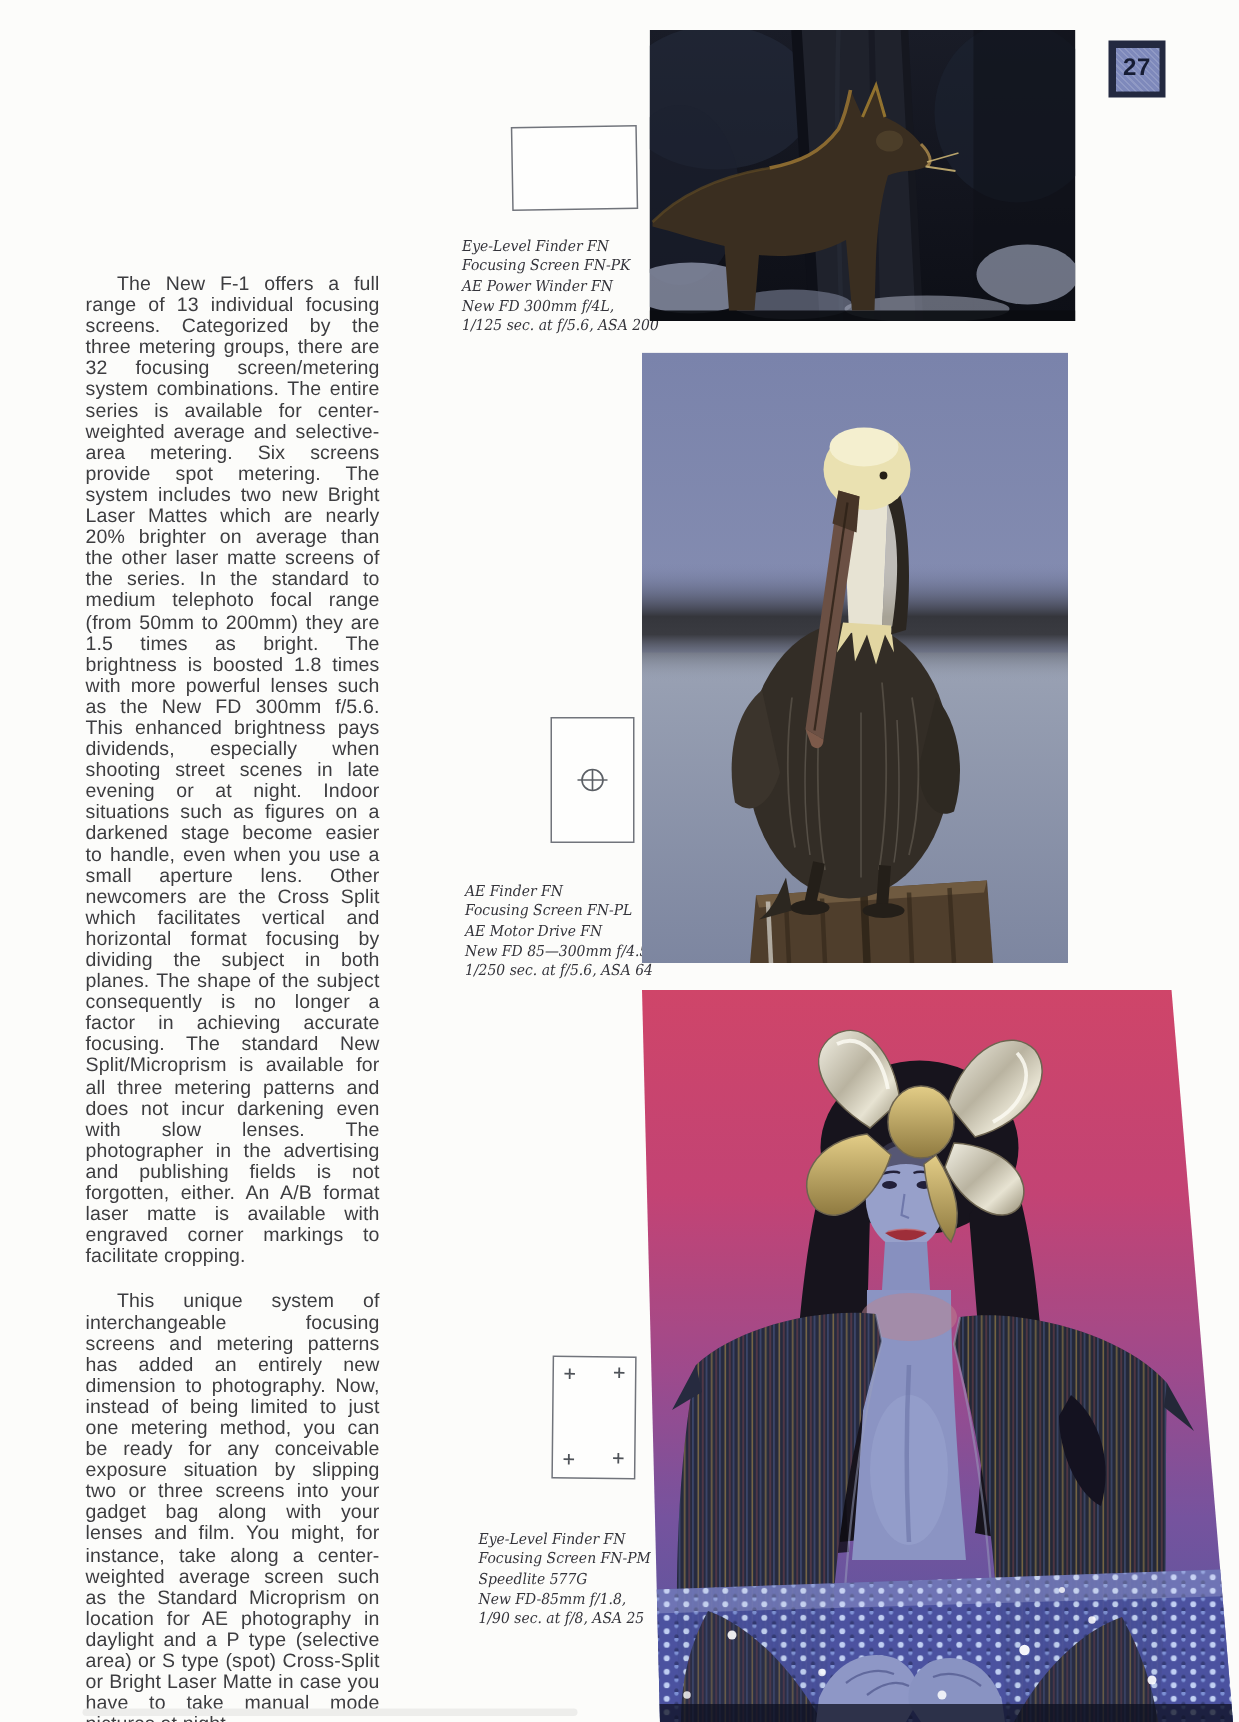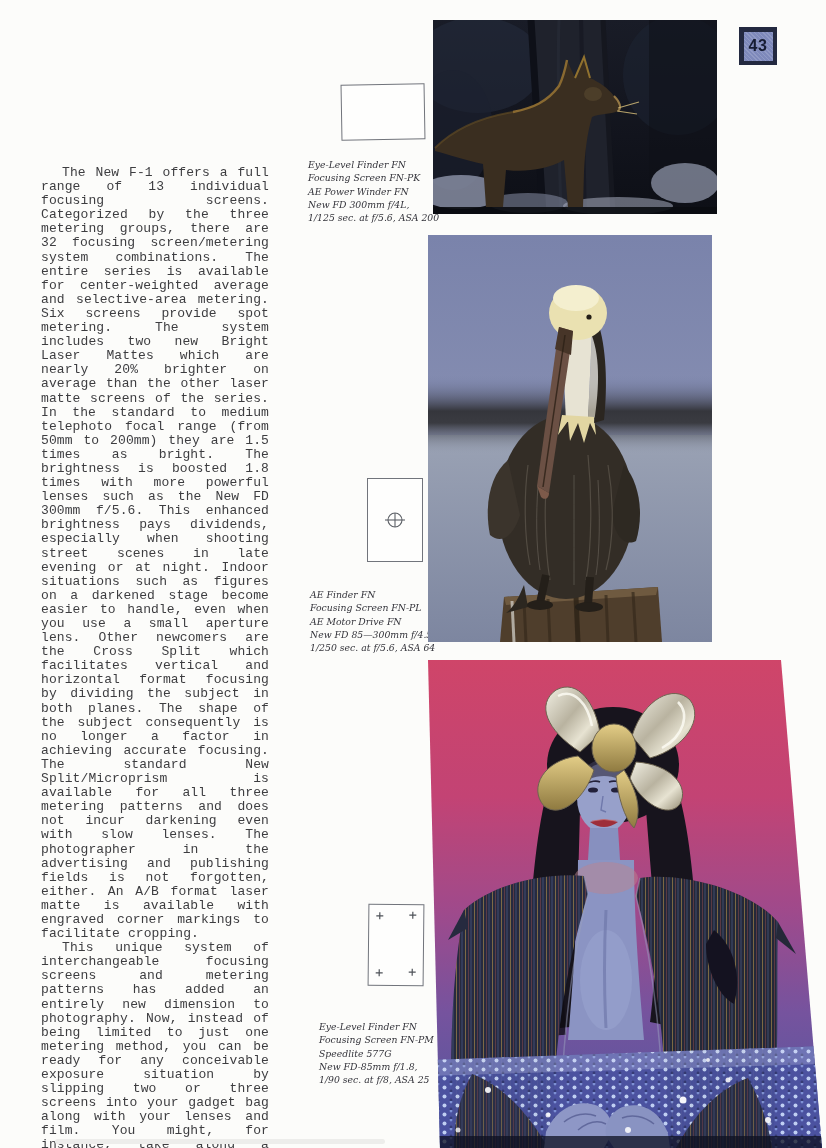--- a/index.html
+++ b/index.html
@@ -7,21 +7,21 @@
     position:relative; width:826px; height:1148px; overflow:hidden;
     background:#fcfcfa;
     font-family:"Liberation Sans", sans-serif;
   }
   
   .article {
     position:absolute; left:41px; top:166px; width:228px;
     color:#3d3d40; font-size:13px; line-height:14.1px;
     text-align:justify; letter-spacing:0.1px; hyphens:auto;
   }
-  .article p { margin:0; text-indent:21px;font-family:Liberation Mono, monospace; }
+  .article p { margin:16px; text-indent:21px; }
   
   .caption {
     position:absolute;
     font-family:"DejaVu Serif", serif; font-style:italic;
     font-size:10px; line-height:13.3px; color:#33333a;
     white-space:nowrap; transform:scaleX(0.93); transform-origin:left top;
   }
   
   .screen-diagram {
     position:absolute; border:1px solid #71747b; background:rgba(255,255,255,.65);
@@ -290,19 +290,19 @@
           <circle cx="200" cy="470" r="3" opacity="0.85"></circle>
         <circle cx="30" cy="470" r="2.5" opacity="0.8"></circle>
           <circle cx="280" cy="400" r="2" opacity="0.8"></circle>
       </g>
       <rect y="476" width="394" height="12" fill="#0d1020" opacity="0.75"></rect>
     </svg>
   </div>
 
   <div class="page-badge">
     <div class="page-badge-inner">
-      <span>43</span>
+      <span>27</span>
     </div>
   </div>
 
   <div class="scan-artifact"></div>
 
 </div>
 
 </body></html>

